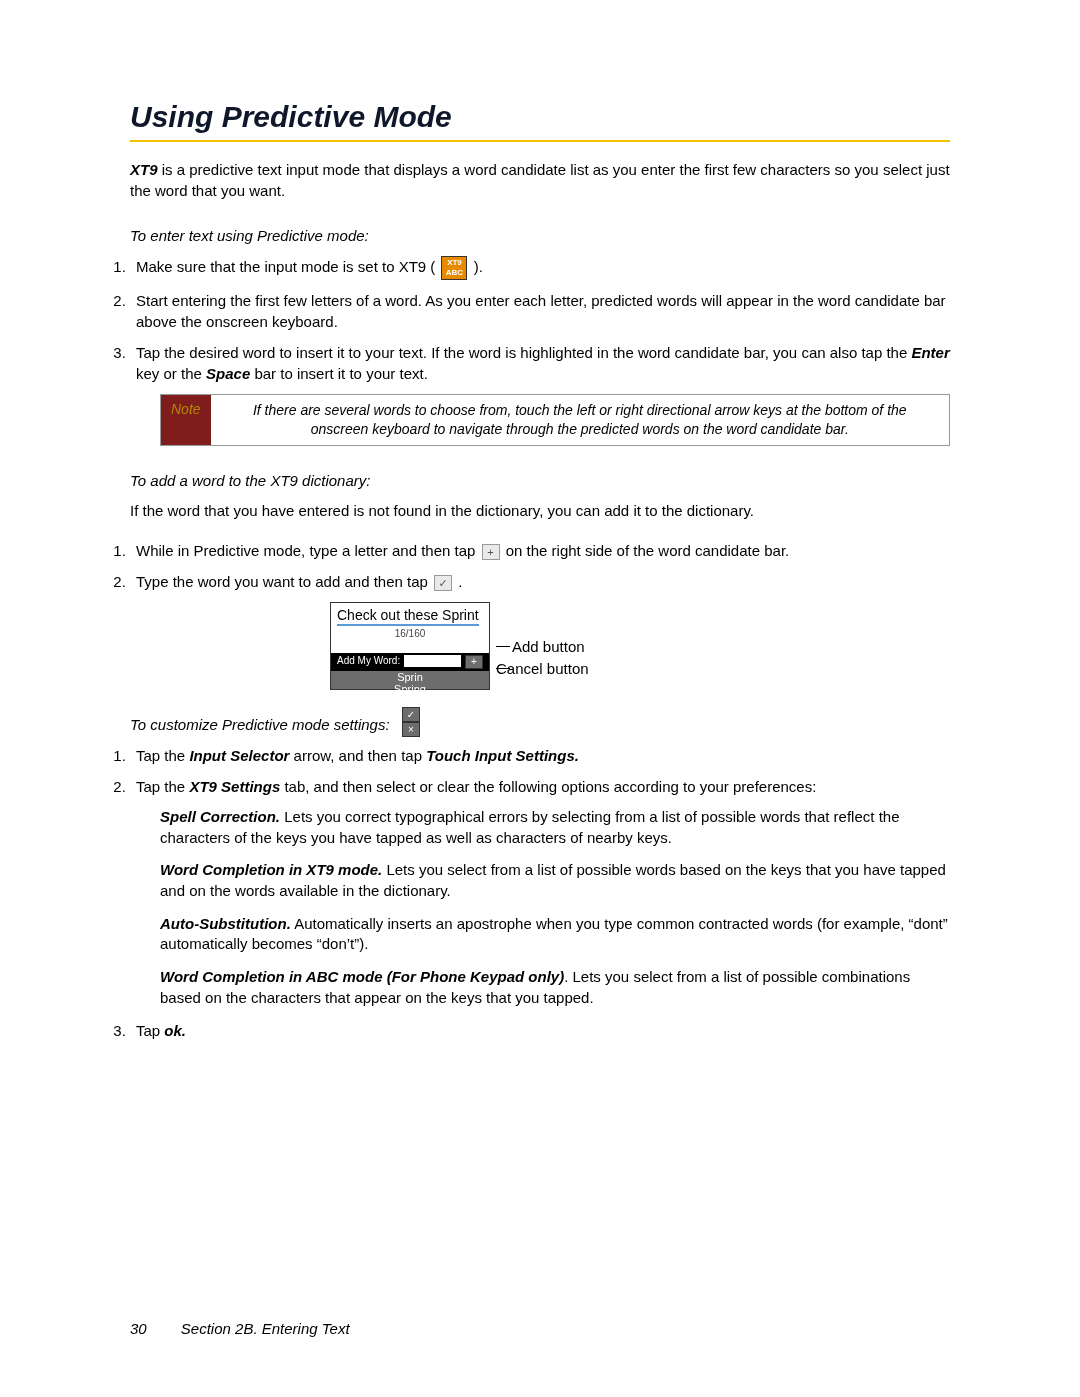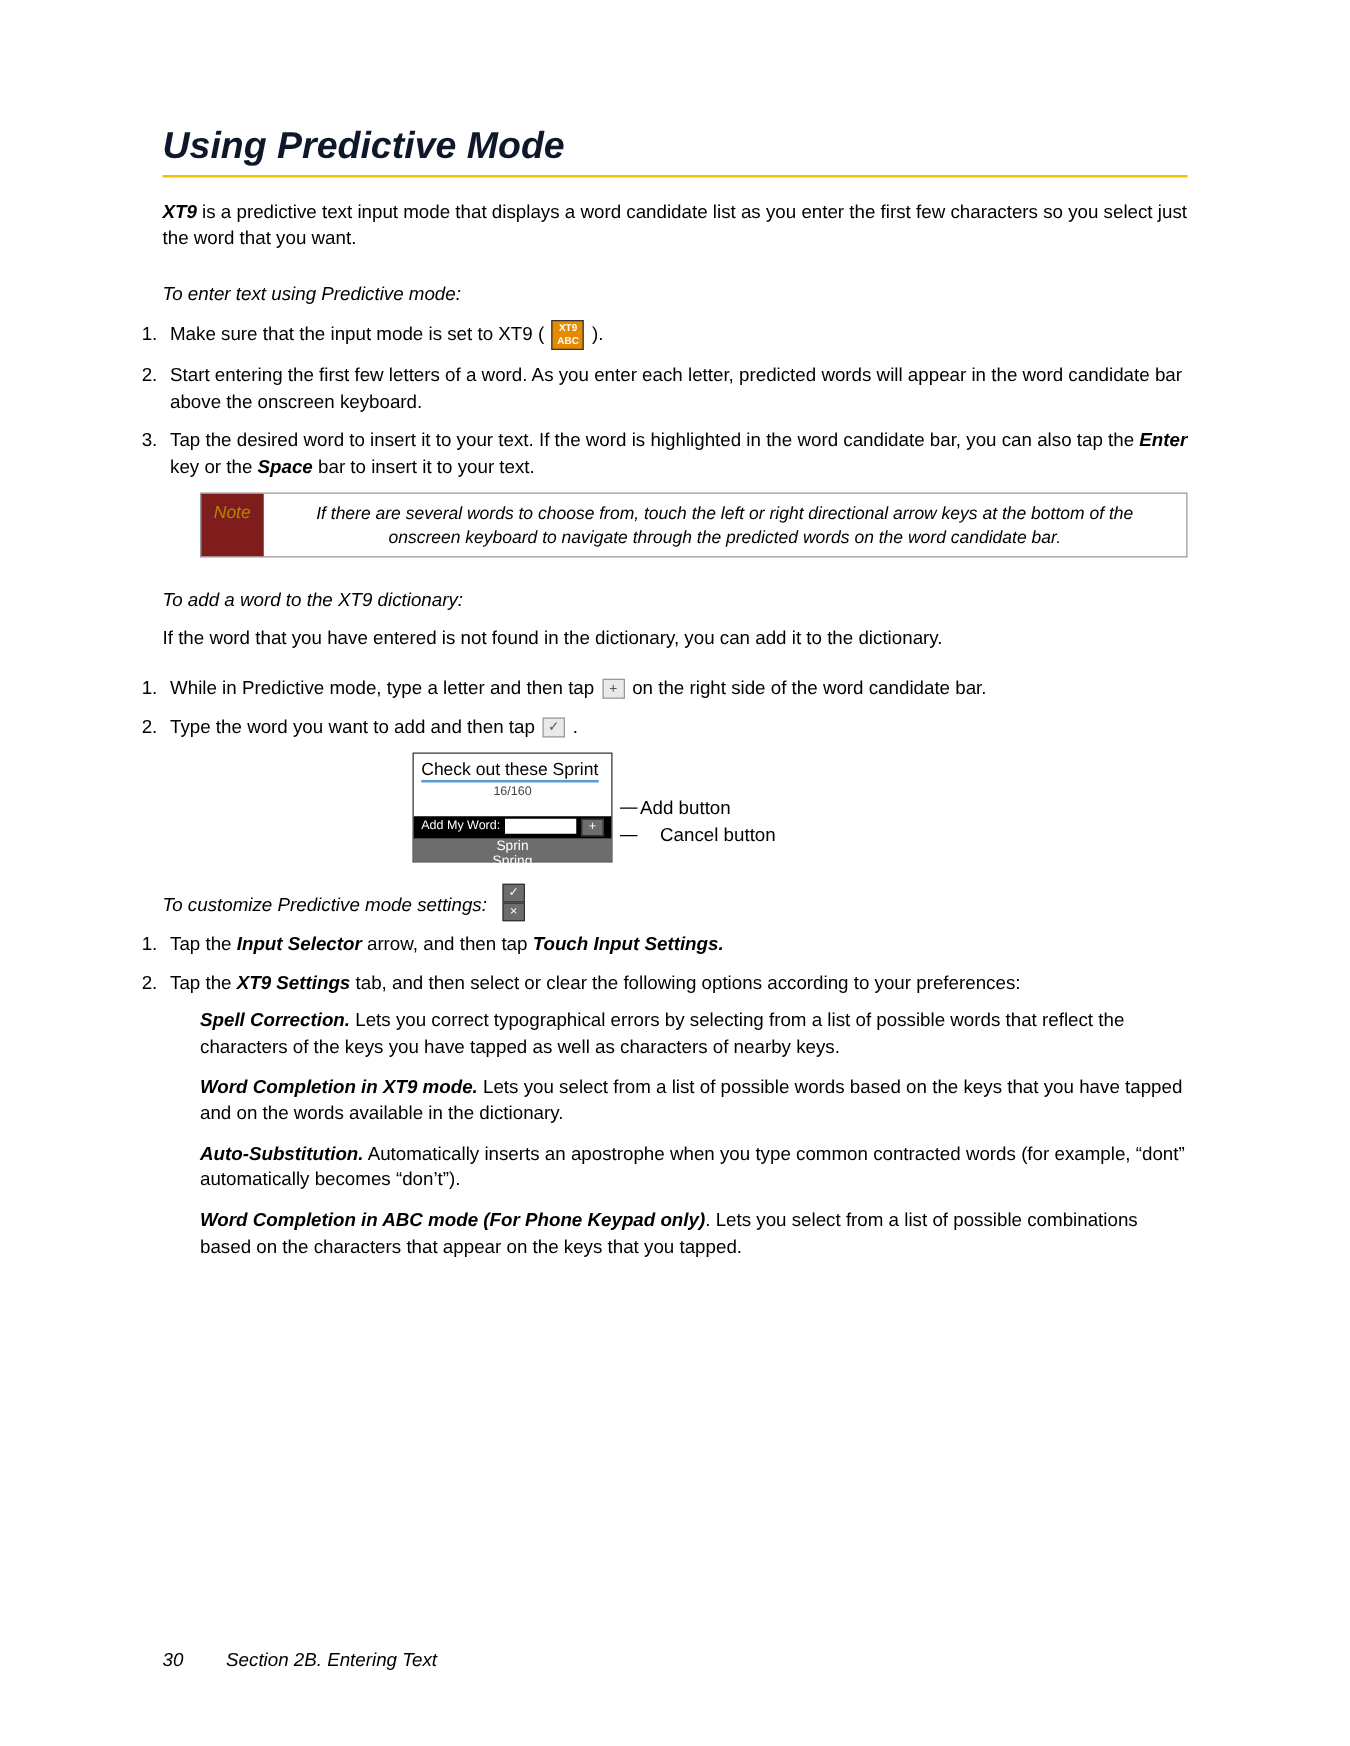--- a/index.html
+++ b/index.html
@@ -269,21 +269,21 @@
         <span class="cand">Sprint</span>
         <span class="spacer"></span>
         <span class="candbtn">✓</span>
         <span class="candbtn">×</span>
       </div>
     </div>
     <div class="callouts" style="width:160px; height:80px;">
       <div class="line" style="top:44px; left:0; width:14px;"></div>
       <div class="lbl" style="top:36px; left:16px;">Add button</div>
       <div class="line" style="top:66px; left:0; width:14px;"></div>
-      <div class="lbl" style="top:58px; left:32px;">Cancel button</div>
+      <div class="lbl" style="top:58px; left:0;">Cancel button</div>
     </div>
   </div>
 
   <div class="subheading">To customize Predictive mode settings:</div>
 
   <ol>
     <li>
       <span>Tap the </span><span class="bi">Input Selector</span><span> arrow, and then tap </span><span class="bi">Touch Input Settings.</span>
     </li>
     <li>
@@ -297,19 +297,24 @@
   <p class="bullet-sub">
     <span class="bi">Word Completion in XT9 mode.</span><span> Lets you select from a list of possible words based on the keys that you have tapped and on the words available in the dictionary.</span>
   </p>
   <p class="bullet-sub">
     <span class="bi">Auto-Substitution.</span><span> Automatically inserts an apostrophe when you type common contracted words (for example, “dont” automatically becomes “don’t”).</span>
   </p>
   <p class="bullet-sub">
     <span class="bi">Word Completion in ABC mode (For Phone Keypad only)</span><span>. Lets you select from a list of possible combinations based on the characters that appear on the keys that you tapped.</span>
   </p>
 
+  <ol start="3">
+    <li>
+      <span>Tap </span><span class="bi">ok.</span>
+    </li>
+  </ol>
 
 </div>
 
 <div class="footer">
   <span class="pn">30</span>
   <span>Section 2B. Entering Text</span>
 </div>
 
 </body></html>

